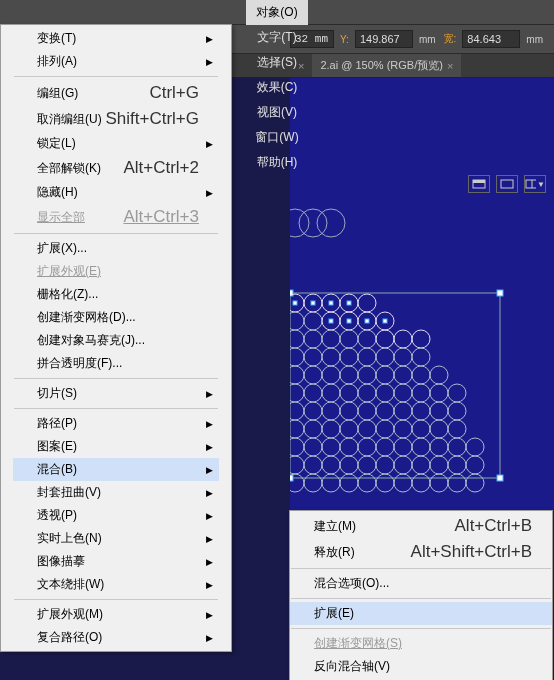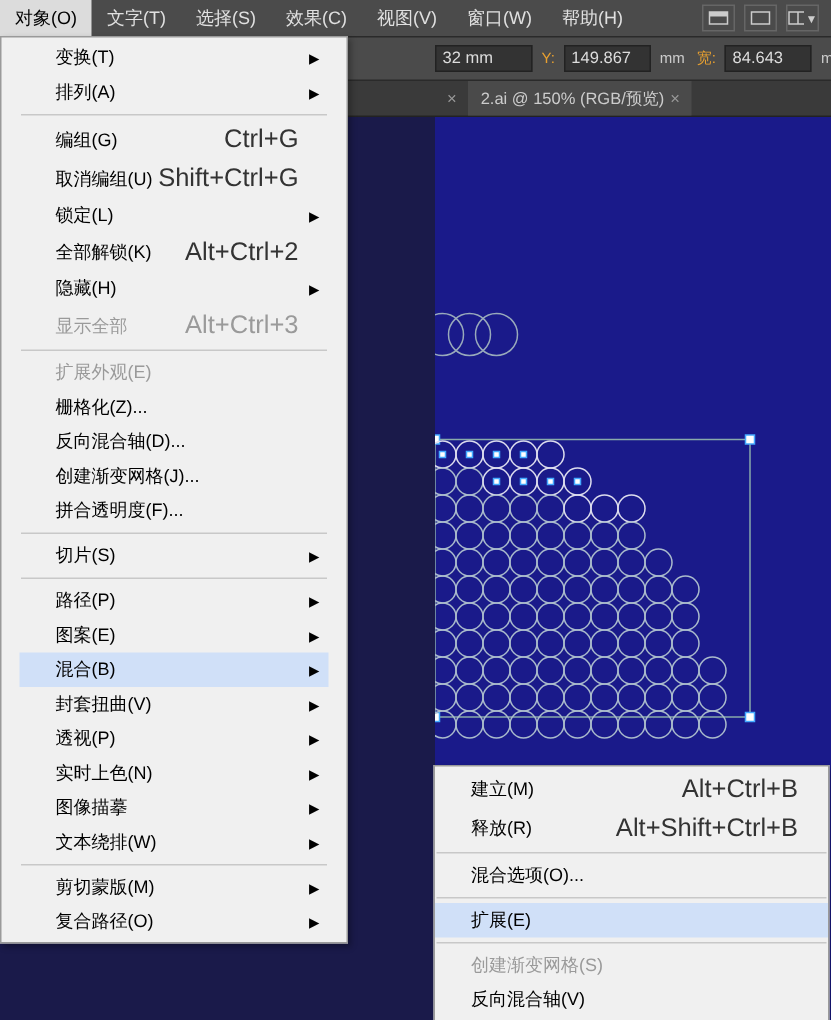--- a/index.html
+++ b/index.html
@@ -1,35 +1,35 @@
 <!DOCTYPE html>
 <html><head>
 <meta charset="utf-8">
 <style>
 * { margin: 0; padding: 0; box-sizing: border-box; font-family: "Microsoft YaHei", sans-serif; }
 body { width: 554px; height: 680px; background: #1a1a4a; overflow: hidden; position: relative; }
-.menubar { height: 24px; background: #4b4b4b; display: flex; align-items: center; color: #e0e0e0; font-size: 12px; position: relative; z-index: 100; }
+.menubar { height: 24px; background: #4b4b4b; display: flex; align-items: center; color: #e0e0e0; font-size: 12px; position: relative; z-index: 100; flex-direction: column; }
 .menubar-item { padding: 4px 10px; cursor: pointer; }
 .menubar-item.active { background: #dcdcdc; color: #000; }
 .menubar-icons { margin-left: auto; display: flex; gap: 6px; padding-right: 8px; }
 .micon { width: 22px; height: 18px; border: 1px solid #666; display: flex; align-items: center; justify-content: center; }
 .toolbar { height: 30px; background: #4b4b4b; border-top: 1px solid #2a2a2a; border-bottom: 1px solid #2a2a2a; display: flex; align-items: center; padding-left: 290px; color: #ccc; font-size: 11px; gap: 4px; }
 .tfield { background: #333; border: 1px solid #222; color: #ddd; padding: 1px 4px; width: 58px; font-size: 11px; height: 18px; }
 .tlabel { color: #ccc; font-size: 10px; padding: 0 2px; }
 .tlabel.orange { color: #e8a030; }
 .tabbar { height: 24px; background: #3a3a3a; border-bottom: 1px solid #222; display: flex; align-items: center; padding-left: 290px; color: #ccc; font-size: 11px; }
 .tab { padding: 4px 8px; display: flex; align-items: center; gap: 4px; }
 .tab .x { color: #999; cursor: pointer; }
 .tab.active { background: #4a4a4a; }
 .canvas { position: absolute; top: 78px; left: 290px; right: 0; bottom: 0; background: #1a1a8a; }
 .canvas svg { width: 100%; height: 100%; }
 .menu { position: absolute; top: 24px; left: 0; width: 232px; background: #f0f0f0; border: 1px solid #9a9a9a; box-shadow: 2px 2px 4px rgba(0,0,0,0.3); z-index: 200; font-size: 12px; color: #000; padding: 2px 12px; }
 .mitem { display: flex; align-items: center; padding: 3px 20px 3px 24px; position: relative; cursor: default; }
 .mitem.hover { background: #d0e0f8; }
-.mitem.disabled { color: #9a9a9a; }
+.mitem.disabled { color: #9a9a9a; text-decoration: underline; }
 .mitem .shortcut { margin-left: auto; color: #333; font-size: 17px; }
 .mitem.disabled .shortcut { color: #9a9a9a; text-align: center; }
 .mitem .arrow { position: absolute; right: 6px; font-size: 9px; }
 .msep { height: 1px; background: #c8c8c8; margin: 3px 1px; }
 .submenu { position: absolute; top: 510px; left: 289px; width: 264px; background: #f0f0f0; border: 1px solid #9a9a9a; box-shadow: 2px 2px 4px rgba(0,0,0,0.3); z-index: 300; font-size: 12px; color: #000; padding: 2px 0; }
 </style>
 </head>
 <body>
 
 <div class="menubar">
@@ -56,21 +56,21 @@
         <svg width="14" height="10">
           <rect x="1" y="1" width="12" height="8" fill="none" stroke="#ccc"></rect>
           <line x1="7" y1="1" x2="7" y2="9" stroke="#ccc"></line>
         </svg>
         <span style="font-size:8px;color:#ccc;margin-left:1px;">▼</span>
       </div>
   </div>
 </div>
 
 <div class="toolbar">
-  <input class="tfield" style="width: 65px;" value="32 mm">
+  <input class="tfield" style="width: 44px; font-family: Liberation Mono, monospace;" value="32 mm">
   <span class="tlabel orange">Y:</span>
   <input class="tfield" value="149.867" style="">
   <span class="tlabel">mm</span>
   <span class="tlabel orange">宽:</span>
   <input class="tfield" value="84.643" style="">
   <span class="tlabel">mm</span>
 </div>
 
 <div class="tabbar">
   <div class="tab">
@@ -232,31 +232,34 @@
     </div>
   <div class="mitem">
       <span>隐藏(H)</span>
       <span class="arrow">▶</span>
     </div>
   <div class="mitem disabled">
       <span>显示全部</span>
       <span class="shortcut">Alt+Ctrl+3</span>
     </div>
   <div class="msep"></div>
+  <div class="mitem">
+      <span>扩展(X)...</span>
+    </div>
   <div class="mitem disabled">
       <span>扩展外观(E)</span>
     </div>
   <div class="mitem">
       <span>栅格化(Z)...</span>
     </div>
   <div class="mitem">
-      <span>反向混合轴(D)...</span>
-    </div>
-  <div class="mitem">
-      <span>创建渐变网格(J)...</span>
+      <span>创建渐变网格(D)...</span>
+    </div>
+  <div class="mitem">
+      <span>创建对象马赛克(J)...</span>
     </div>
   <div class="mitem">
       <span>拼合透明度(F)...</span>
     </div>
   <div class="msep"></div>
   <div class="mitem">
       <span>切片(S)</span>
       <span class="arrow">▶</span>
     </div>
   <div class="msep"></div>
@@ -287,21 +290,21 @@
   <div class="mitem">
       <span>图像描摹</span>
       <span class="arrow">▶</span>
     </div>
   <div class="mitem">
       <span>文本绕排(W)</span>
       <span class="arrow">▶</span>
     </div>
   <div class="msep"></div>
   <div class="mitem">
-      <span>剪切蒙版(M)</span>
+      <span>扩展外观(M)</span>
       <span class="arrow">▶</span>
     </div>
   <div class="mitem">
       <span>复合路径(O)</span>
       <span class="arrow">▶</span>
     </div>
 </div>
 
 <div class="submenu">
   <div class="mitem">

